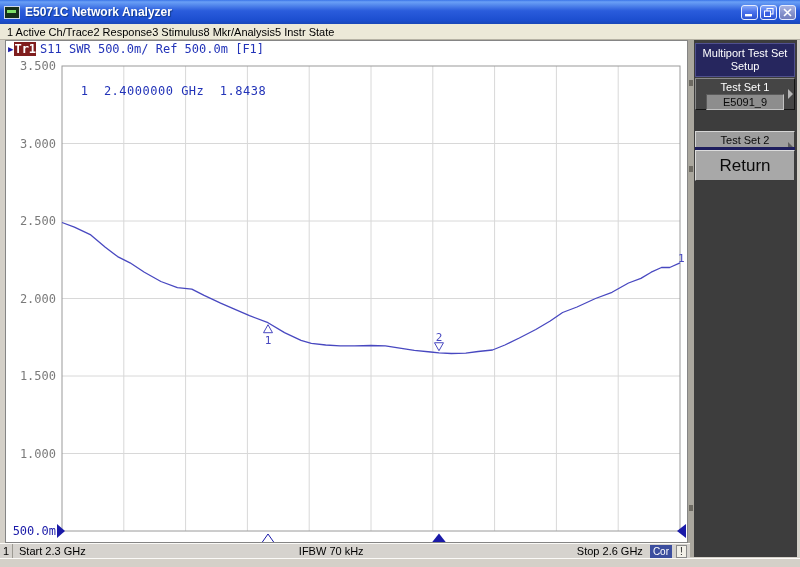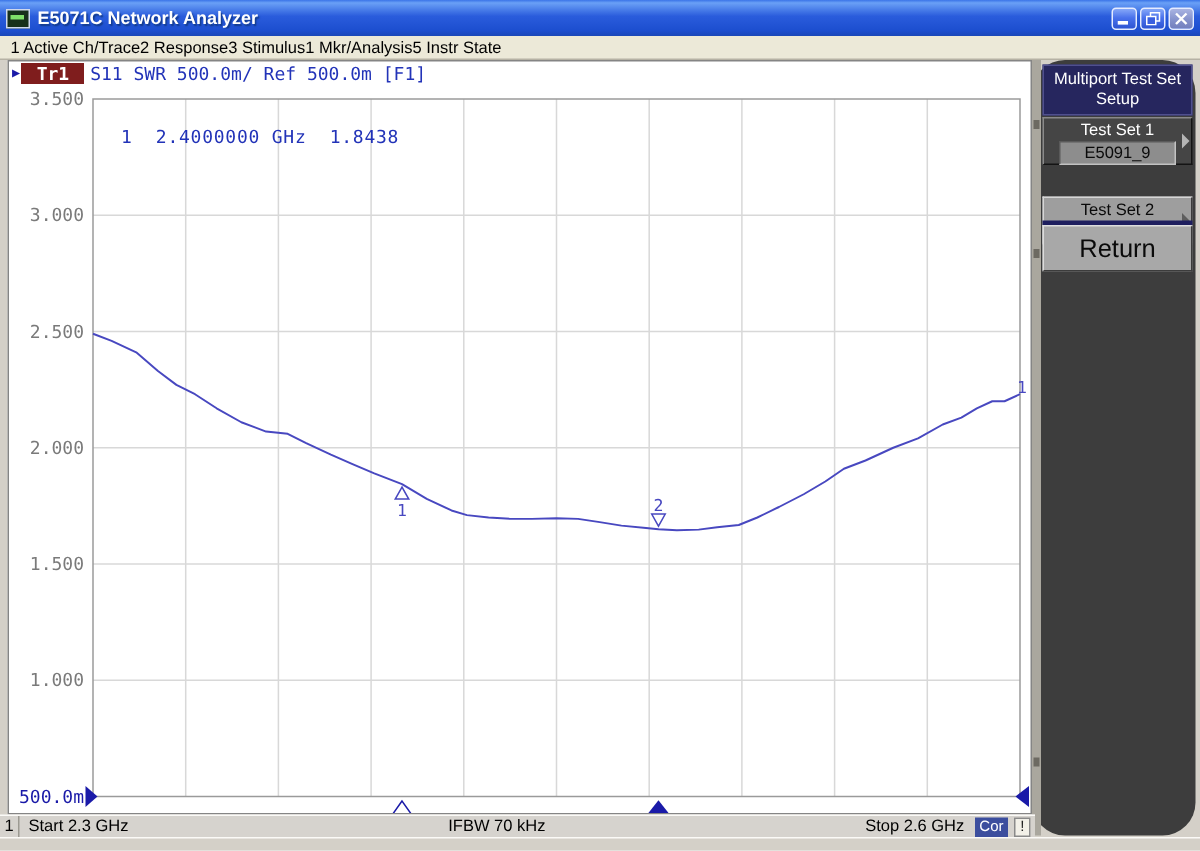--- a/index.html
+++ b/index.html
@@ -46,31 +46,30 @@
     background: #fff; border: 1px solid #858585;
   }
   #plot { position: absolute; left: 0; top: 0; }
   .tracebar {
     position: absolute; left: 2px; top: 1px; height: 14px;
     display: flex; align-items: center;
     font-family: "DejaVu Sans Mono", monospace; font-size: 12px;
     color: #2233b8; white-space: pre;
   }
   .trace-ind { color: #1a1aa8; font-size: 9px; margin-right: 1px; }
-  .tr-badge { background: #7f1d1d; color: #fff; font-weight: bold; padding: 0 10px; margin-right: 4px; }
+  .tr-badge { background: #7f1d1d; color: #fff; font-weight: bold; padding: 0 0; margin-right: 4px; }
   .marker-readout {
     position: absolute; left: 67px; top: 23px;
     font-family: "DejaVu Sans Mono", monospace; font-size: 12px; line-height: 11px;
     letter-spacing: 0.5px; color: #2233b8; white-space: pre;
   }
   
   .sidebar {
     position: absolute; left: 688px; top: 40px; width: 109px; height: 517px;
     background: #3d3d3d;
-    border-radius: 22px;
   }
   .sb-scroll { position: absolute; left: 0; top: 0; width: 6px; height: 100%; background: #aaa79e; }
   .sb-scroll .nub { position: absolute; left: 1px; width: 4px; height: 6px; background: #6d6a62; }
   .sb-header {
     position: absolute; left: 7px; top: 3px; width: 100px;
     background: #26265e; color: #fff; font-size: 11px; line-height: 13px;
     text-align: center; padding: 3px 2px; border: 1px solid #50508e;
   }
   .softkey {
     position: absolute; left: 7px; width: 100px; height: 32px;
@@ -142,21 +141,21 @@
     <svg width="9" height="9">
       <path d="M1 1 L8 8 M8 1 L1 8" stroke="#fff" stroke-width="1.6"></path>
     </svg>
   </div>
 </div>
 
 <div class="menubar">
   <span class="menu-item">1 Active Ch/Trace</span>
   <span class="menu-item">2 Response</span>
   <span class="menu-item">3 Stimulus</span>
-  <span class="menu-item">1 Mkr/Analysis</span>
+  <span class="menu-item">8 Mkr/Analysis</span>
   <span class="menu-item">5 Instr State</span>
 </div>
 
 <div class="panel">
   <svg id="plot" width="681" height="501" viewBox="0 0 681 501">
       <line x1="117.8" y1="25" x2="117.8" y2="490" stroke="#d8d8d8"></line>
       <line x1="179.6" y1="25" x2="179.6" y2="490" stroke="#d8d8d8"></line>
       <line x1="241.4" y1="25" x2="241.4" y2="490" stroke="#d8d8d8"></line>
       <line x1="303.2" y1="25" x2="303.2" y2="490" stroke="#d8d8d8"></line>
       <line x1="365" y1="25" x2="365" y2="490" stroke="#d8d8d8"></line>

